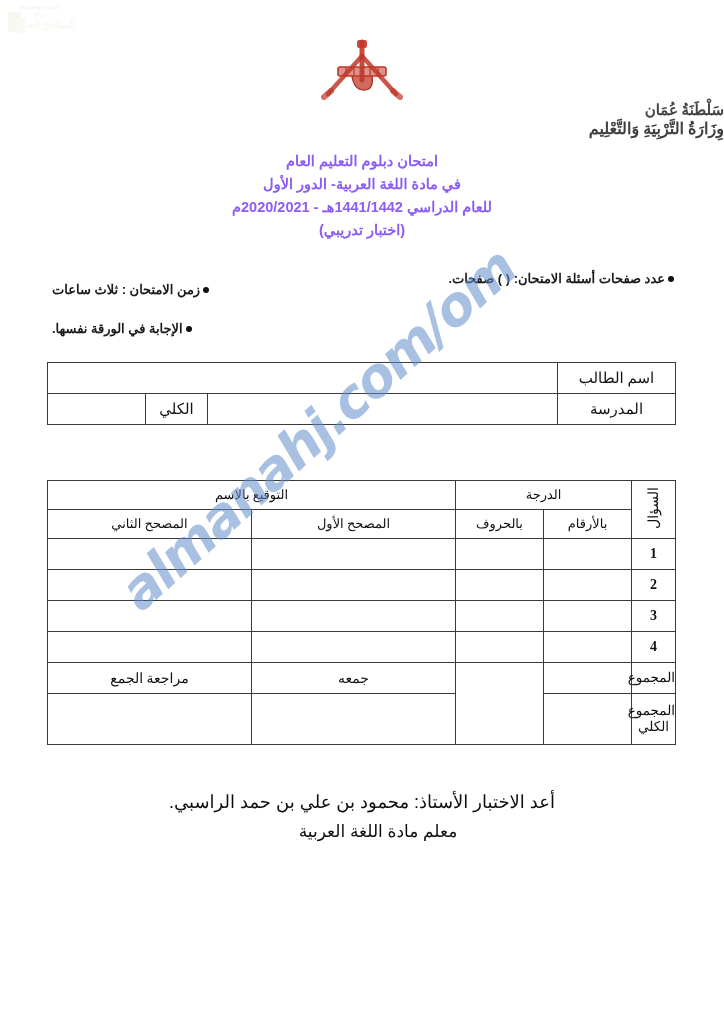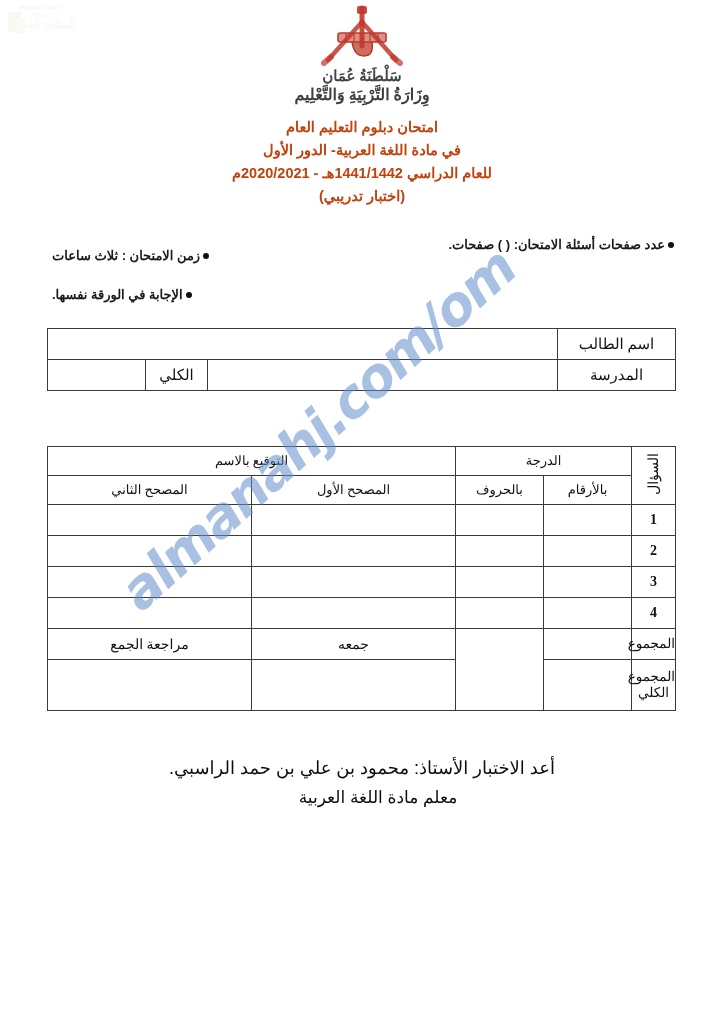--- a/index.html
+++ b/index.html
@@ -90,21 +90,22 @@
 
   
   #page {
     position: relative;
     z-index: 10;
     padding: 0;
   }
 
   
   #emblem-block {
-    text-align: center;
+    text-align: right;
+    padding-top: 34px;
   }
   #emblem-svg { display: block; margin: 0 auto; }
   .ministry-line {
     font-family: "Liberation Serif", serif;
     font-weight: bold;
     color: #2b2b2b;
     letter-spacing: 0px;
   }
   #ministry-country {
     font-size: 15px;
@@ -122,21 +123,21 @@
   
   #title-block {
     text-align: center;
     margin-top: 12px;
   }
   #title-block div {
     font-family: "Liberation Sans", sans-serif;
     font-weight: bold;
     font-size: 14.5px;
     line-height: 23px;
-    color: #c2410c;
+    color: #8b5cf6;
   }
 
   
   #notes-block {
     margin-top: 26px;
     padding: 0 50px 0 52px;
     font-family: "Liberation Sans", sans-serif;
     font-weight: bold;
     font-size: 13px;
     color: #1a1a1a;

